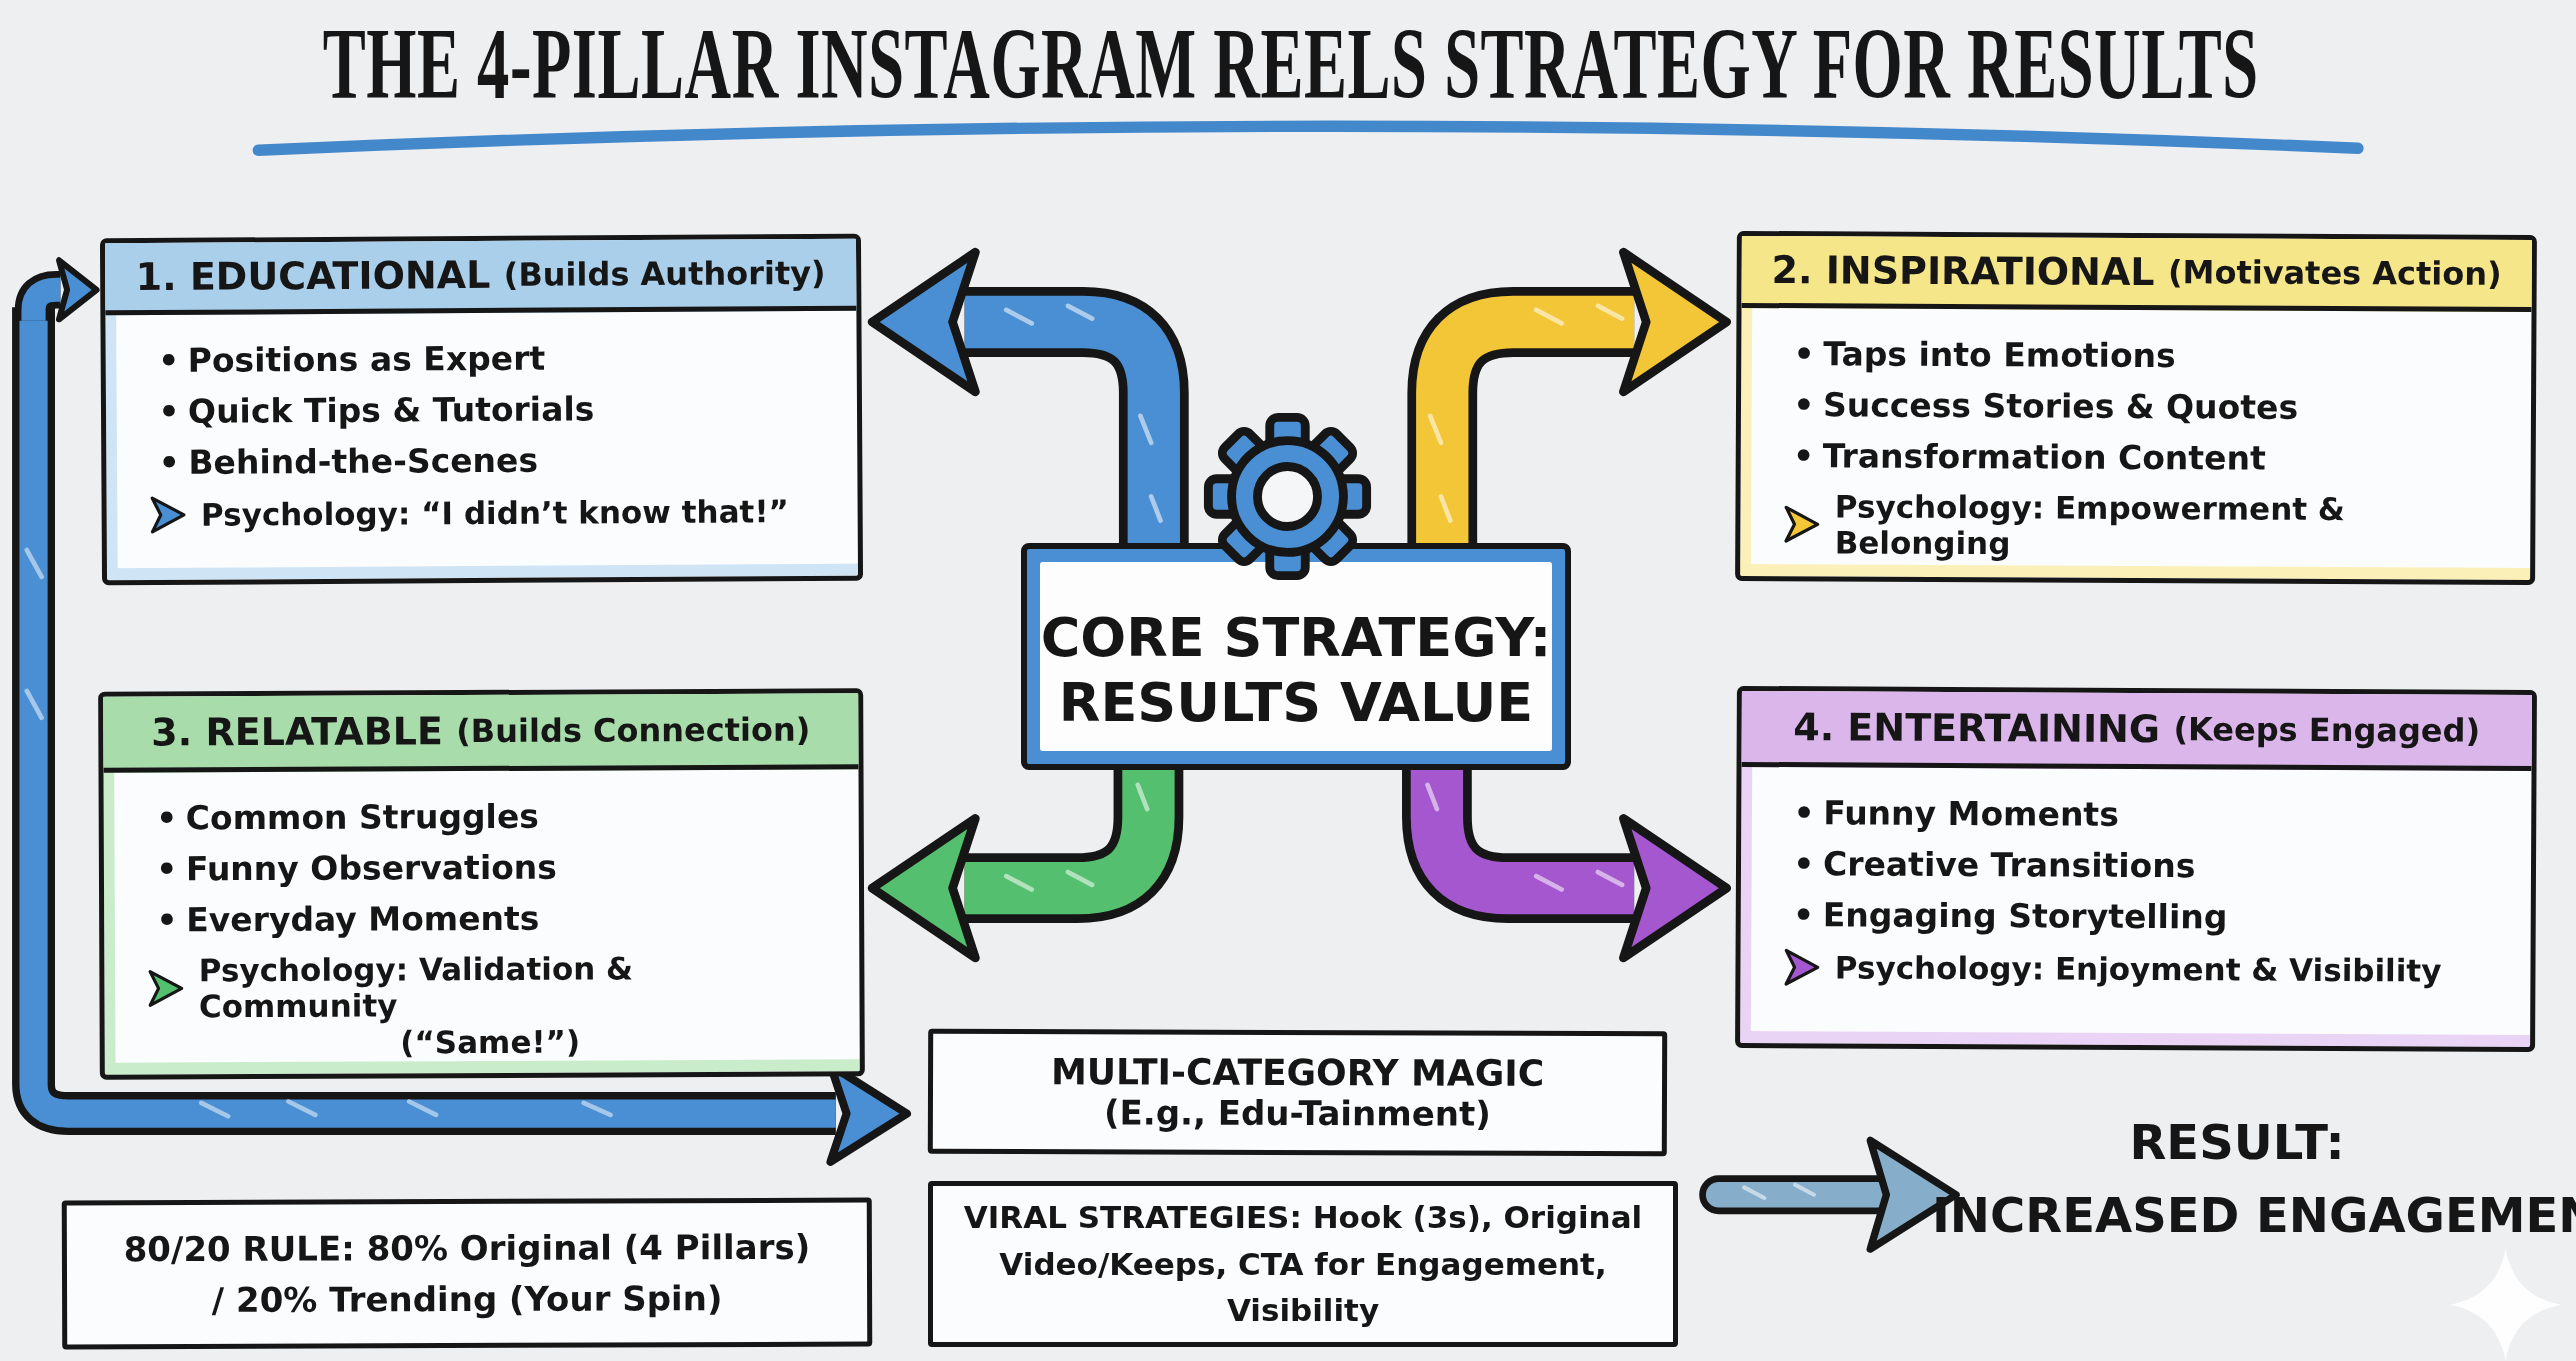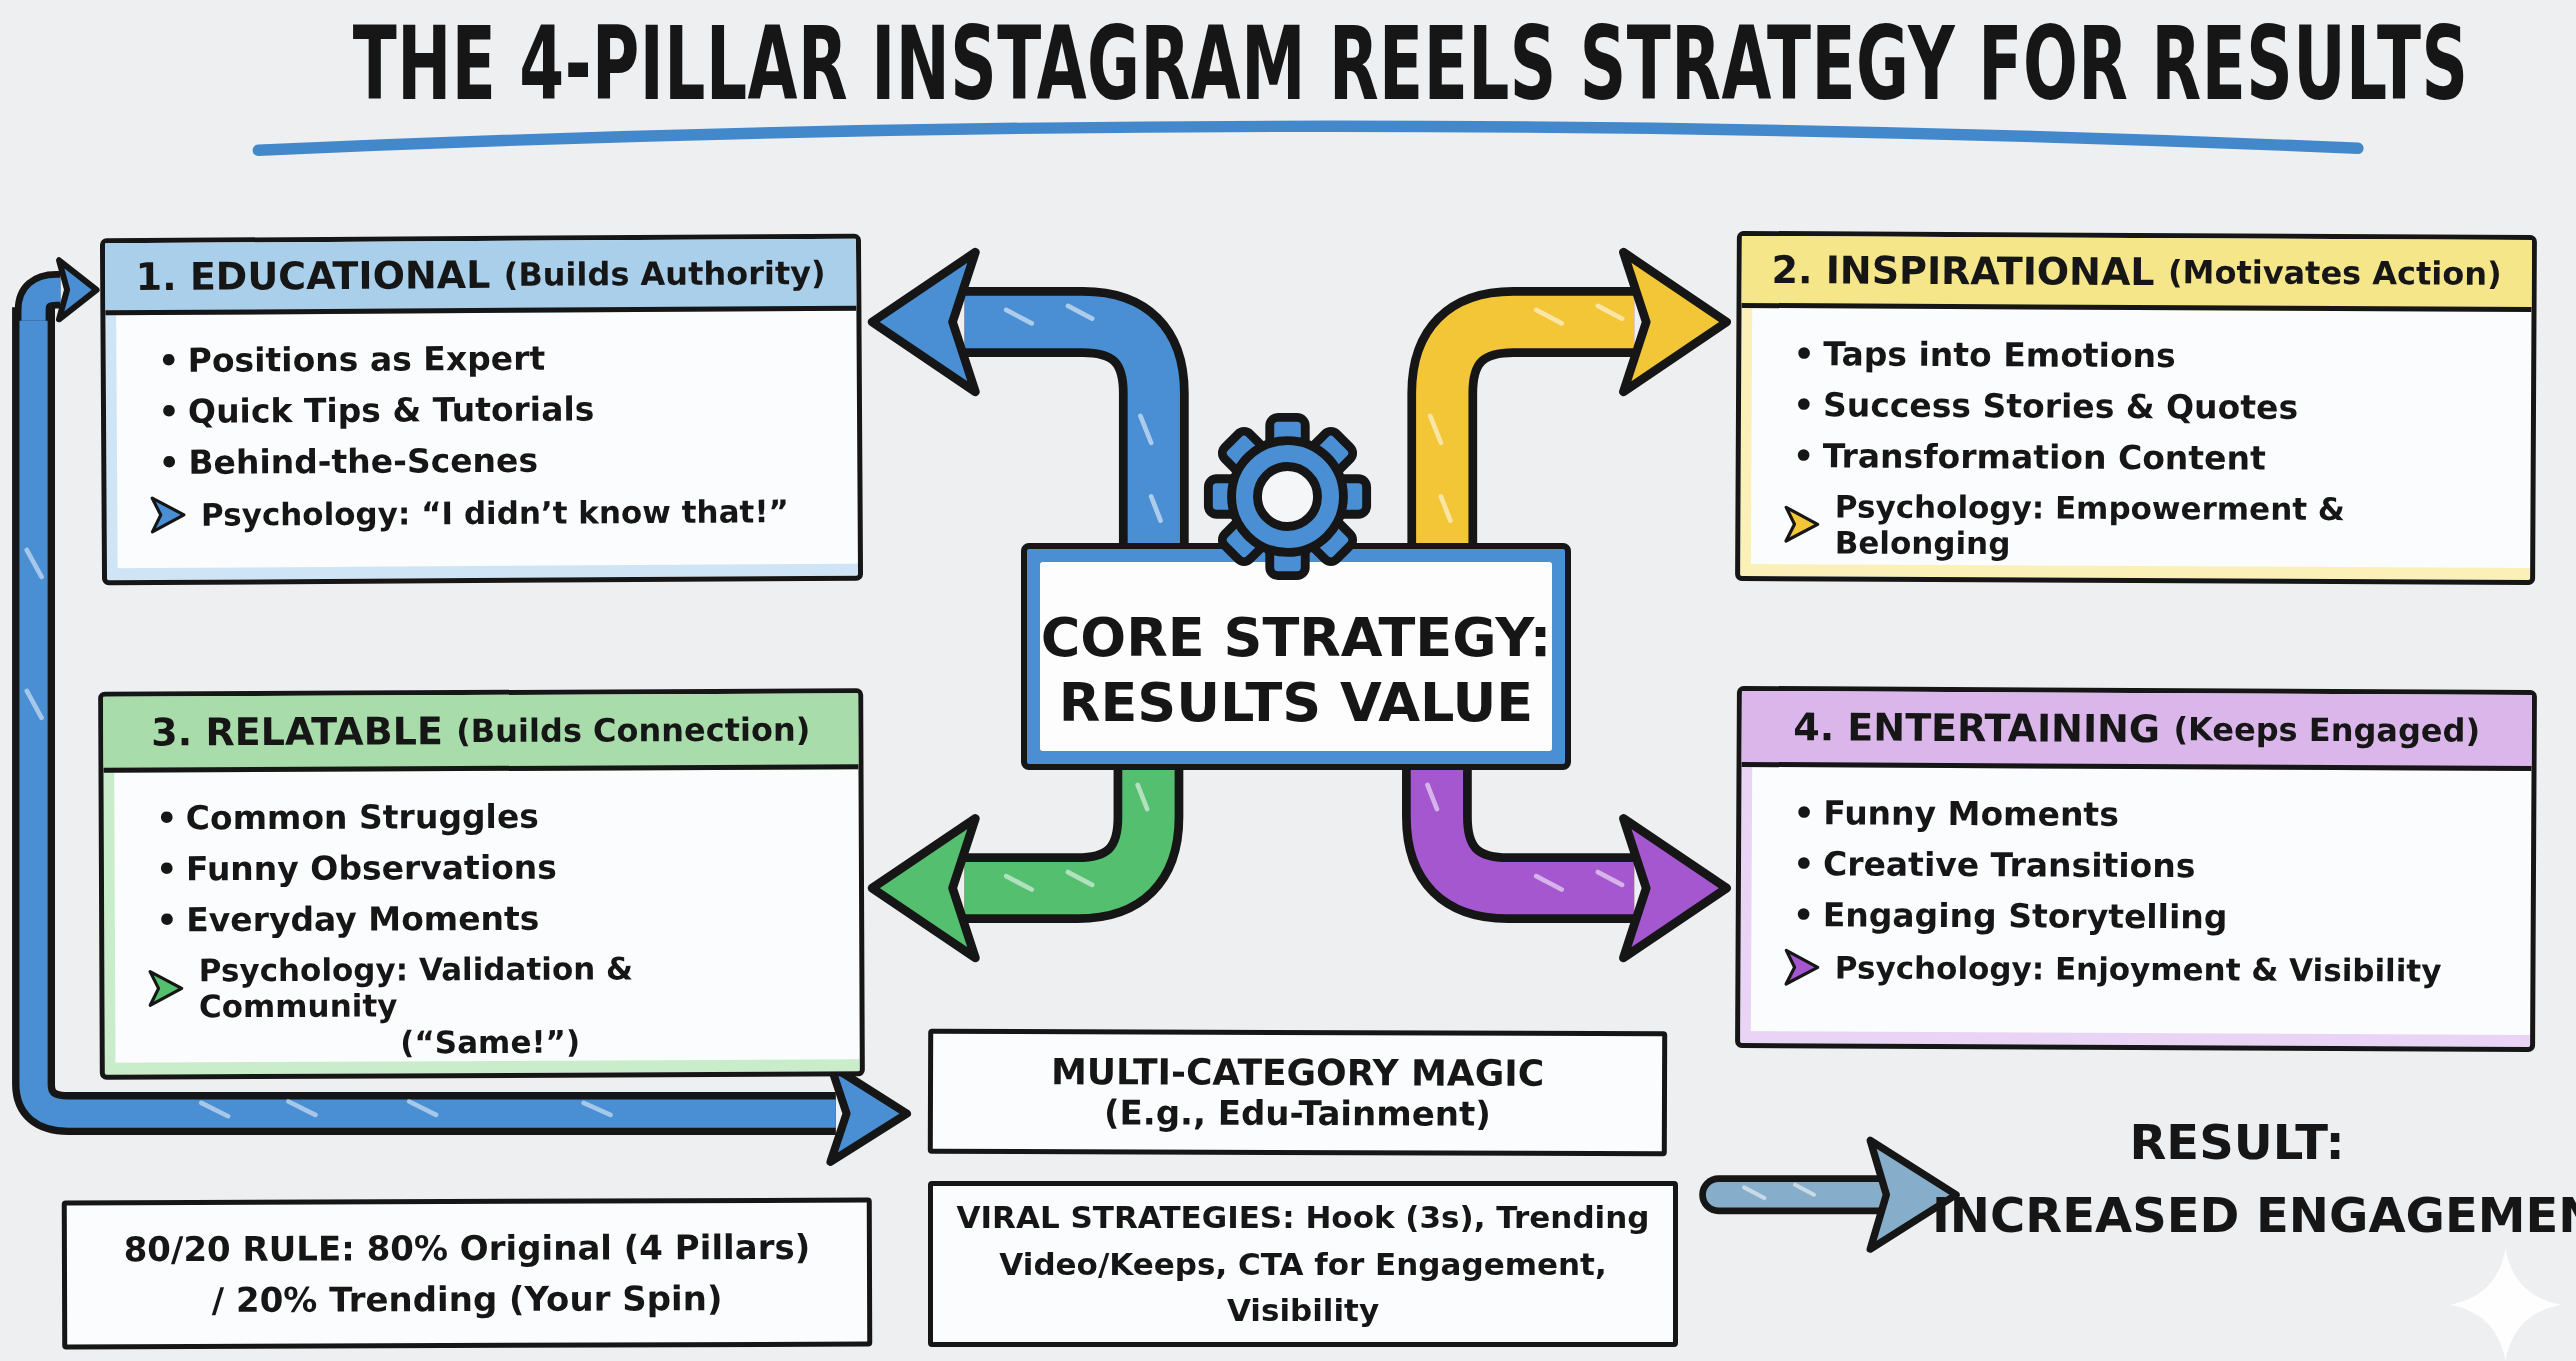--- a/index.html
+++ b/index.html
@@ -8,21 +8,21 @@
   *{margin:0;padding:0;box-sizing:border-box;}
   html,body{width:2576px;height:1362px;overflow:hidden;}
   body{background:var(--c-bg,#edeff1);font-family:var(--font);color:var(--c-ink,#161616);position:relative;}
 
   
   #arrow-layer{position:absolute;inset:0;z-index:1;}
   .box{position:absolute;z-index:2;}
   #gear-wrap{position:absolute;z-index:3;left:1192px;top:401px;width:191px;height:191px;}
 
   
-  #title-wrap{position:absolute;left:0;top:5.4px;width:100%;text-align:left;z-index:2;}
+  #title-wrap{position:absolute;left:0;top:5.4px;width:100%;text-align:left;z-index:2;font-family:Liberation Serif, serif;}
   #title-wrap .t{display:inline-block;font-weight:700;font-size:86px;letter-spacing:0.7px;
     transform:scale(0.75,1.18);transform-origin:center top;white-space:nowrap;}
 
   
   .pillar{border:5.4px solid var(--c-ink,#161616);border-radius:6.7px;background:#fbfcfd;
     box-shadow:inset 0 -12px 0 var(--accent-soft), inset 10.7px 0 0 var(--accent-soft);}
   .ph{background:var(--accent);border-bottom:5.4px solid var(--c-ink,#161616);
     display:flex;align-items:center;justify-content:center;gap:13.4px;white-space:nowrap;}
   .pt{font-weight:700;font-size:38px;}
   .ps{font-weight:700;font-size:32px;}
@@ -224,21 +224,21 @@
     <circle cx="140" cy="140" r="44" style="fill:#f4f6f7"></circle>
   </g>
 </svg>
 
 <section class="box plainbox" id="multi">
   <div class="l1">MULTI-CATEGORY MAGIC</div>
   <div class="l2">(E.g., Edu-Tainment)</div>
 </section>
 
 <section class="box plainbox" id="viral">
-  <div>VIRAL STRATEGIES: Hook (3s), Trending</div>
+  <div>VIRAL STRATEGIES: Hook (3s), Original</div>
   <div>Video/Keeps, CTA for Engagement,</div>
   <div>Visibility</div>
 </section>
 
 <section class="box plainbox" id="rule">
   <div>80/20 RULE: 80% Original (4 Pillars)</div>
   <div>/ 20% Trending (Your Spin)</div>
 </section>
 
 <div class="box" id="result-text">

